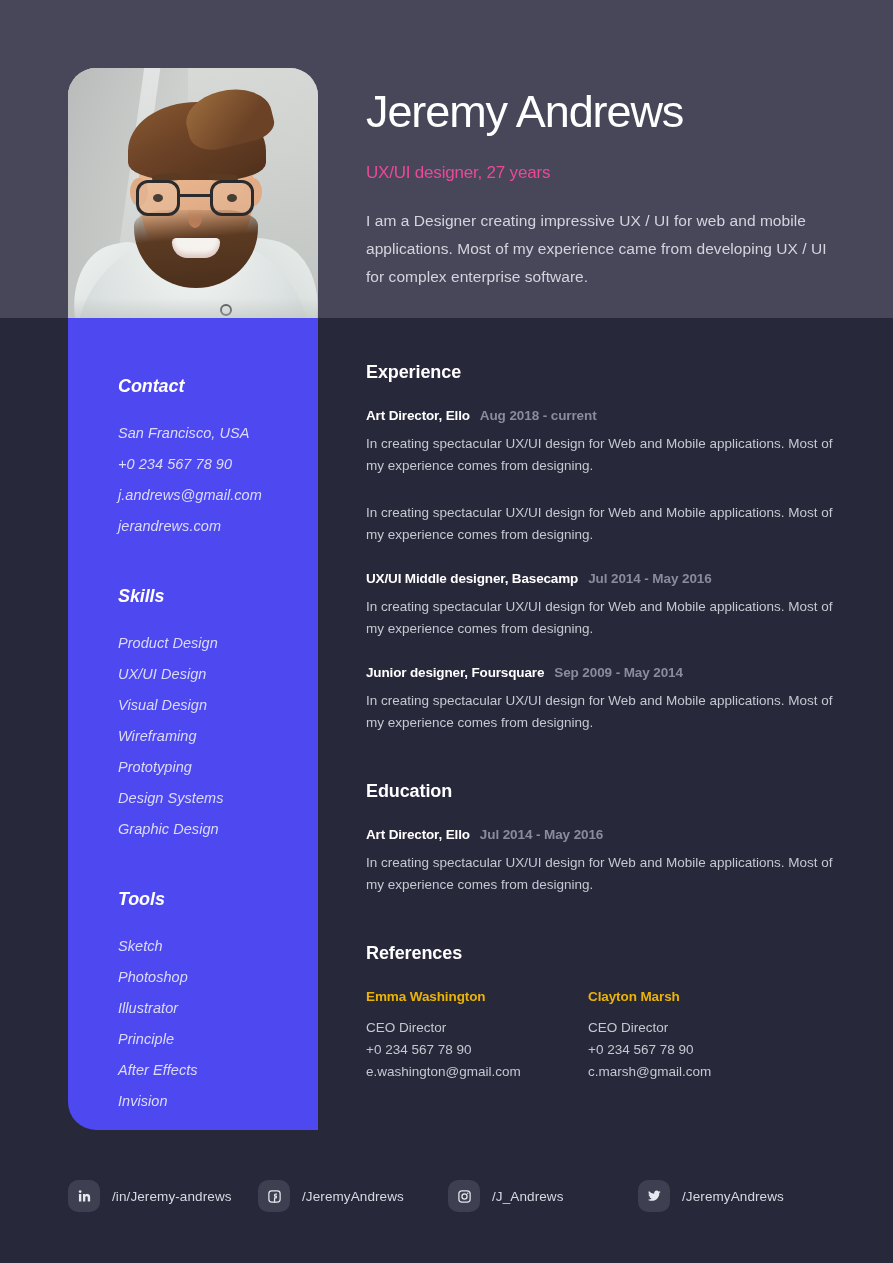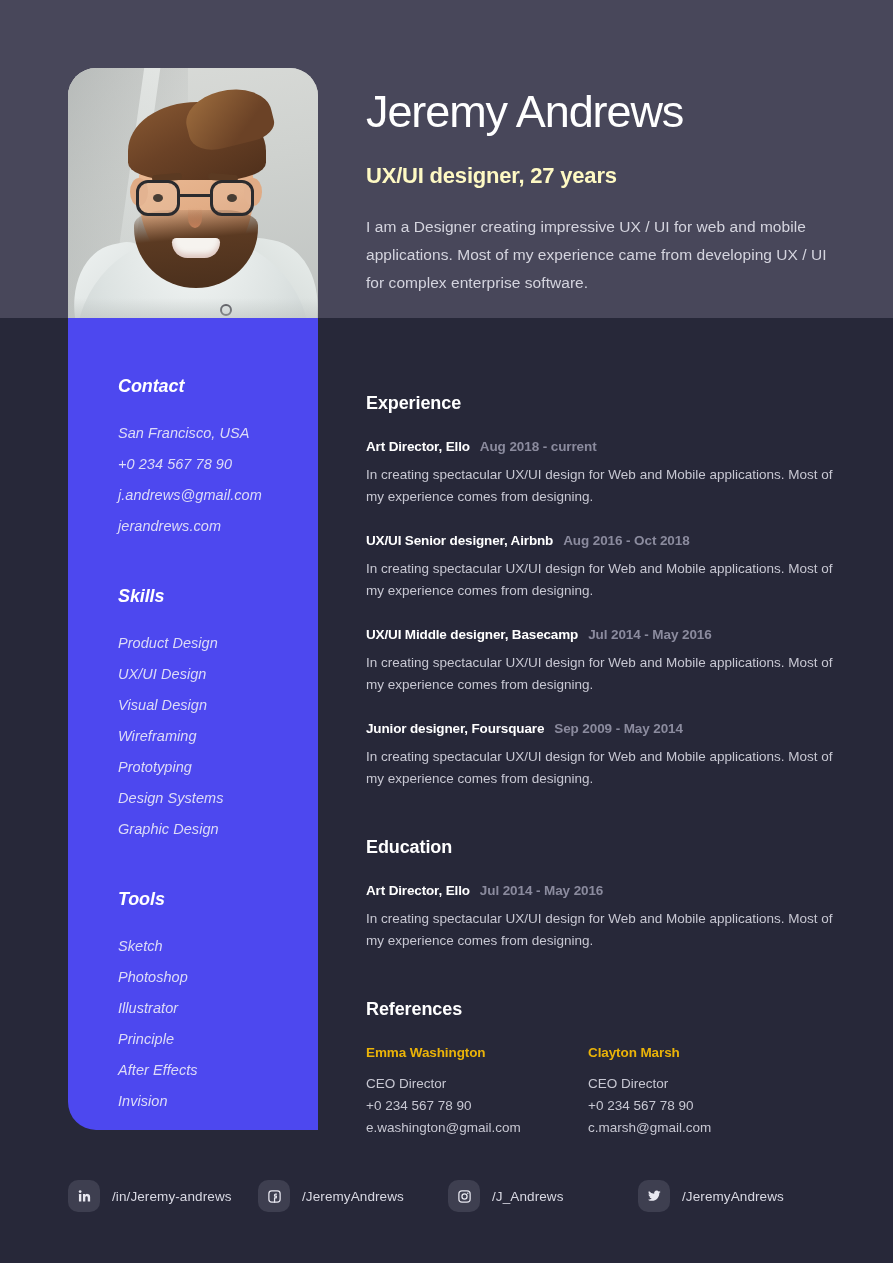--- a/index.html
+++ b/index.html
@@ -213,23 +213,23 @@
     z-index: 4;
   }
   .name {
     color: #ffffff;
     font-size: 45px;
     font-weight: 400;
     letter-spacing: -1.1px;
     line-height: 1.05;
   }
   .role {
-    color: #fef9c3;
-    font-size: 22px;
-    font-weight: 700;
+    color: #ec4899;
+    font-size: 17px;
+    font-weight: 400;
     letter-spacing: -0.2px;
     margin-top: 28px;
   }
   .bio {
     color: #d4d4de;
     font-size: 15.5px;
     line-height: 28px;
     margin-top: 24px;
     letter-spacing: 0.05px;
   }
@@ -241,21 +241,20 @@
     top: 362px;
     width: 480px;
     z-index: 2;
   }
   .sec-h {
     color: #ffffff;
     font-size: 18px;
     font-weight: 700;
     letter-spacing: -0.1px;
     margin-bottom: 25px;
-    margin-top: 31px;
   }
   .entry { margin-bottom: 25px; }
   .entry:last-child { margin-bottom: 0; }
   .entry-head {
     font-size: 13.5px;
     margin-bottom: 10px;
     white-space: nowrap;
   }
   .entry-title {
     color: #ffffff;
@@ -406,23 +405,20 @@
       <div class="sec-h">Experience</div>
 
       <div class="entry">
         <div class="entry-head">
           <span class="entry-title">Art Director, Ello</span><span class="entry-date">Aug 2018 - current</span>
         </div>
         <div class="entry-desc">In creating spectacular UX/UI design for Web and Mobile applications. Most of my experience comes from designing.</div>
       </div>
 
       <div class="entry">
-        <div class="entry-head">
-          <span class="entry-title">UX/UI Senior designer, Airbnb</span><span class="entry-date">Aug 2016 - Oct 2018</span>
-        </div>
         <div class="entry-desc">In creating spectacular UX/UI design for Web and Mobile applications. Most of my experience comes from designing.</div>
       </div>
 
       <div class="entry">
         <div class="entry-head">
           <span class="entry-title">UX/UI Middle designer, Basecamp</span><span class="entry-date">Jul 2014 - May 2016</span>
         </div>
         <div class="entry-desc">In creating spectacular UX/UI design for Web and Mobile applications. Most of my experience comes from designing.</div>
       </div>
 

